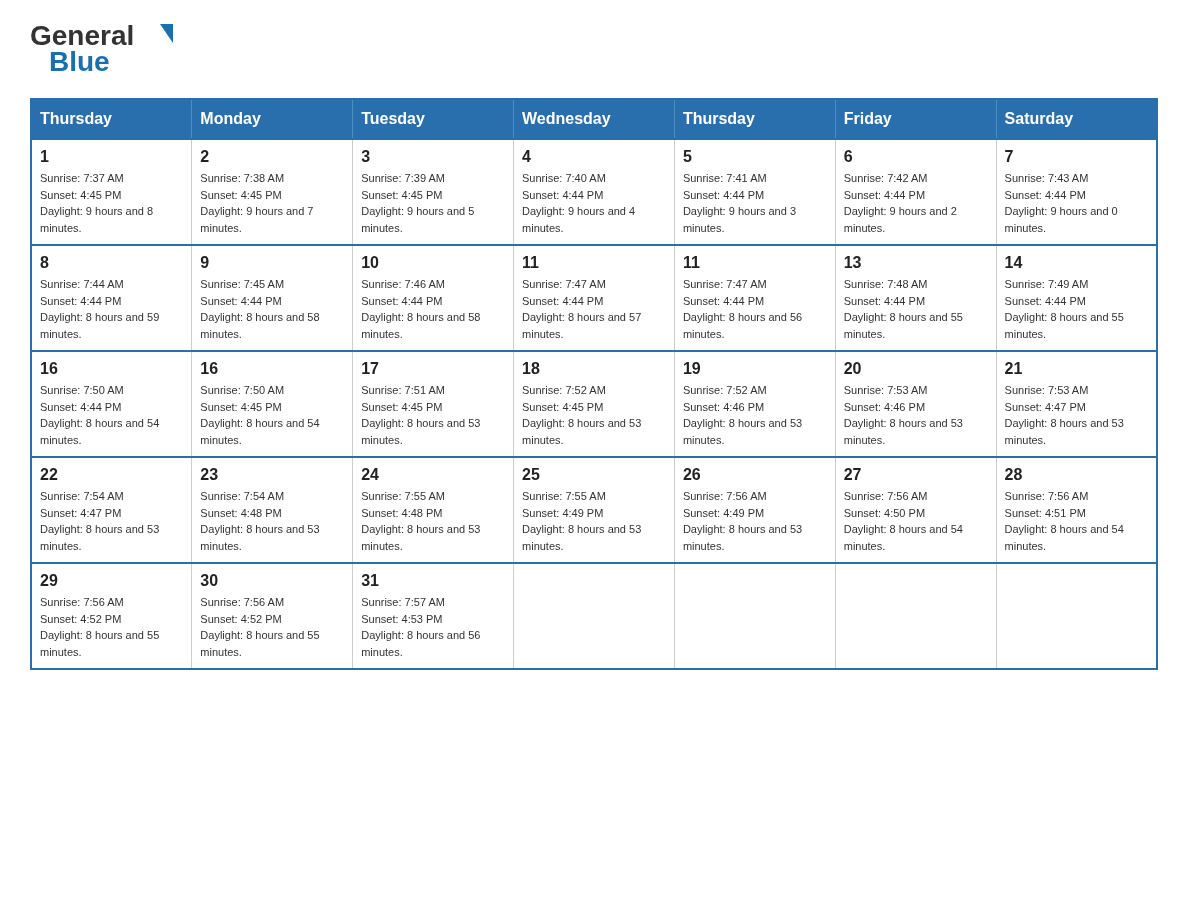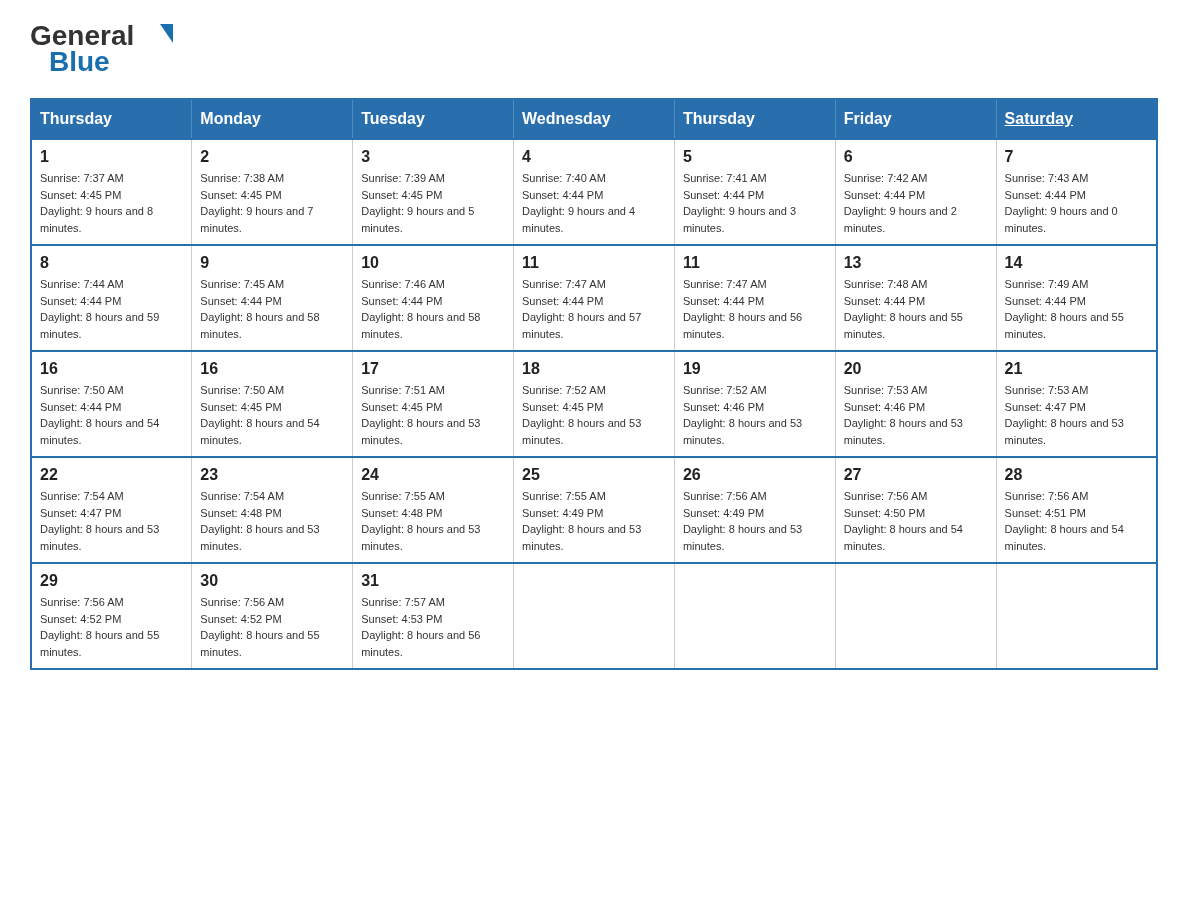--- a/index.html
+++ b/index.html
@@ -48,21 +48,20 @@
       background-color: #2a6fad;
       color: #fff;
       font-size: 16px;
       font-weight: bold;
       padding: 10px 8px;
       text-align: left;
       border-right: 1px solid #4a8fc0;
     }
     .calendar thead th:last-child {
       border-right: none;
-      text-decoration: underline;
     }
     .calendar tbody td {
       vertical-align: top;
       border-top: 2px solid #2a6fad;
       border-right: 1px solid #ccc;
       padding: 8px;
       font-size: 13px;
       color: #333;
       width: calc(100% / 7);
     }

